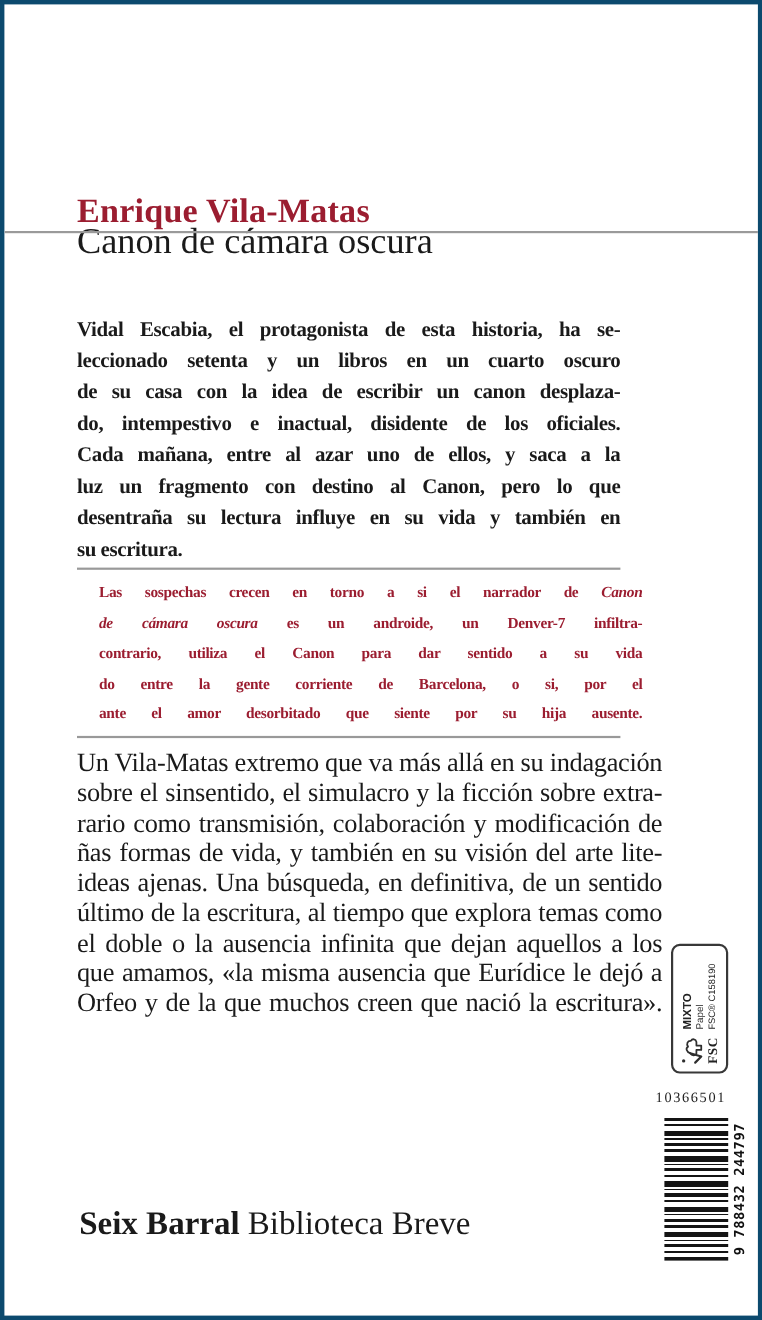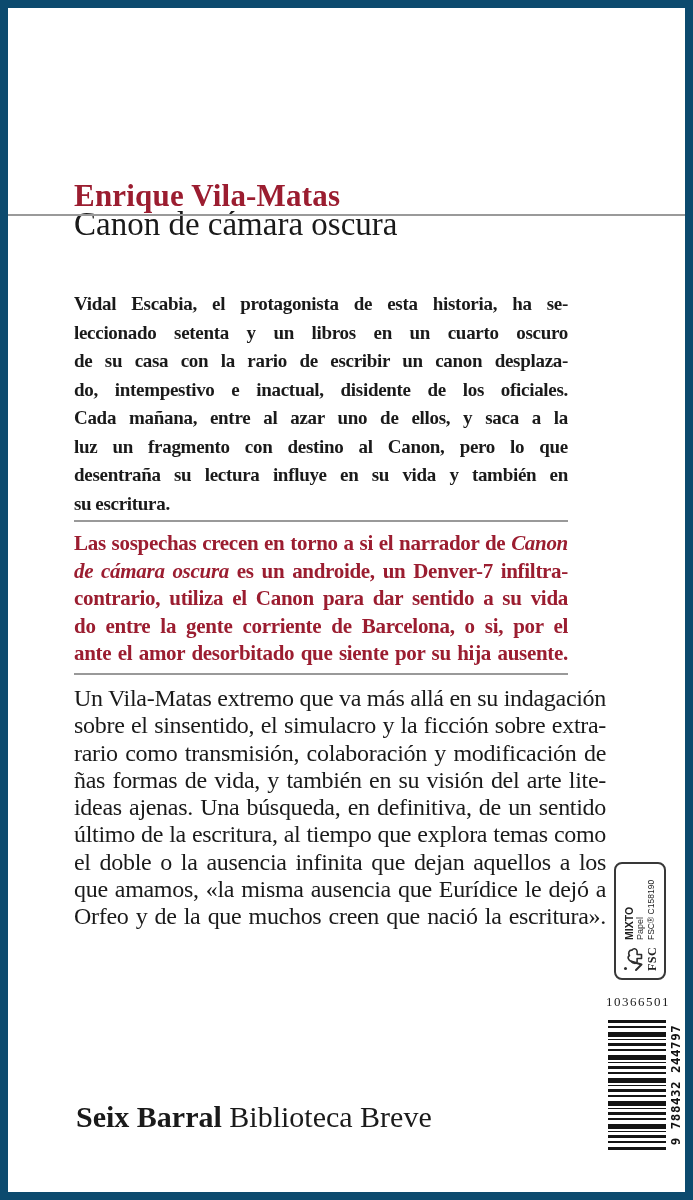--- a/index.html
+++ b/index.html
@@ -9,21 +9,21 @@
     height: 1200px;
     background: #ffffff;
     font-family: "Liberation Serif", serif;
   }
   .page {
     position: absolute;
     inset: 0;
     width: 693px;
     height: 1200px;
     background: #fff;
-    border: 8px solid #0c4a6e;
+    border: 4px solid #0c4a6e;
     box-sizing: border-box;
     overflow: hidden;
   }
   
   .author {
     position: absolute;
     left: 66px;
     top: 170px;
     font-size: 31px;
     font-weight: bold;
@@ -65,24 +65,25 @@
     top: 282px;
     width: 494px;
     font-size: 19px;
     font-weight: bold;
     color: var(--text-black, #1a1a1a);
     line-height: 28.5px;
   }
   .highlight {
     top: 522px;
     width: 494px;
-    font-size: 21px;
+    font-size: 14px;
     font-weight: bold;
     color: var(--accent-red, #9b1d30);
     line-height: 27.5px;
+    margin-left: 20px;
   }
   .highlight .it { font-style: italic; }
   .review {
     top: 677px;
     width: 532px;
     font-size: 24px;
     font-weight: normal;
     color: var(--text-black, #1a1a1a);
     line-height: 27.3px;
   }
@@ -148,21 +149,20 @@
     font-size: 8.5px;
     color: #222;
     margin-top: 2px;
   }
   
   .product-code {
     position: absolute;
     left: 592px;
     top: 986px;
     width: 76px;
-    text-align: center;
     font-size: 13px;
     letter-spacing: 1.5px;
     color: #1c1c1c;
     font-family: "Liberation Serif", serif;
   }
   .barcode-bars {
     position: absolute;
     left: 600px;
     top: 1012px;
     width: 58px;
@@ -207,21 +207,21 @@
 
 <div class="page">
 
   <div class="author">Enrique Vila-Matas</div>
   <div class="rule-full"></div>
   <div class="book-title">Canon de cámara oscura</div>
 
   <div class="para synopsis">
     <span class="line">Vidal Escabia, el protagonista de esta historia, ha se-</span>
     <span class="line">leccionado setenta y un libros en un cuarto oscuro</span>
-    <span class="line">de su casa con la rario de escribir un canon desplaza-</span>
+    <span class="line">de su casa con la idea de escribir un canon desplaza-</span>
     <span class="line">do, intempestivo e inactual, disidente de los oficiales.</span>
     <span class="line">Cada mañana, entre al azar uno de ellos, y saca a la</span>
     <span class="line">luz un fragmento con destino al Canon, pero lo que</span>
     <span class="line">desentraña su lectura influye en su vida y también en</span>
     <span class="line last">su escritura.</span>
   </div>
 
   <div class="rule-col rule-2"></div>
 
   <div class="para highlight">

